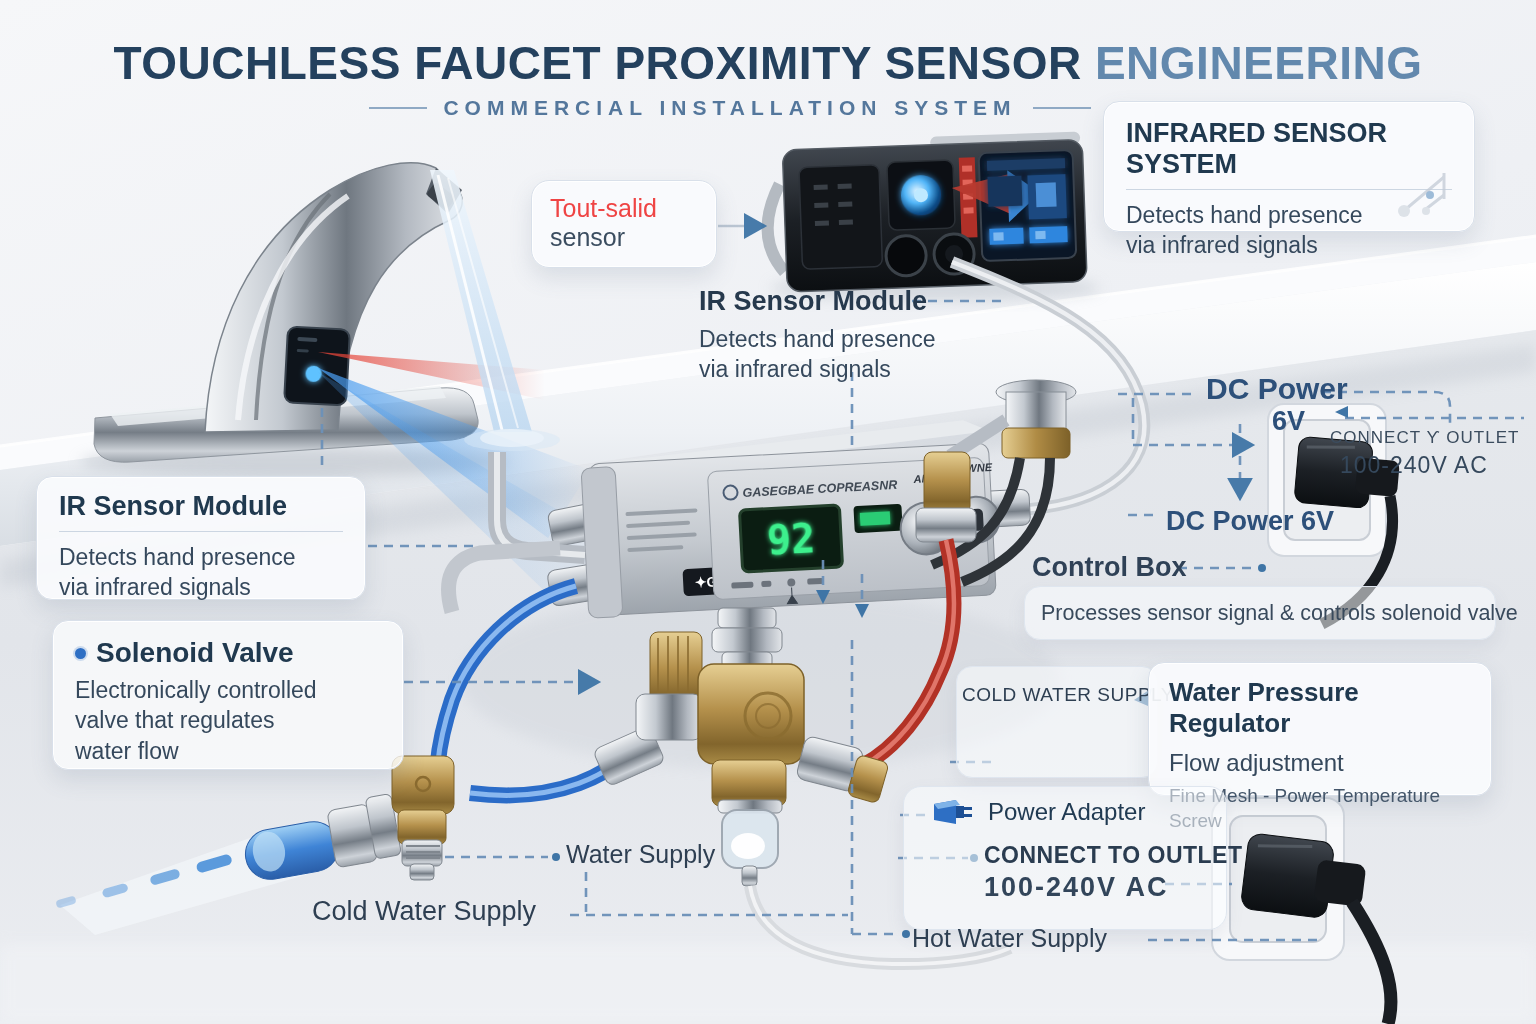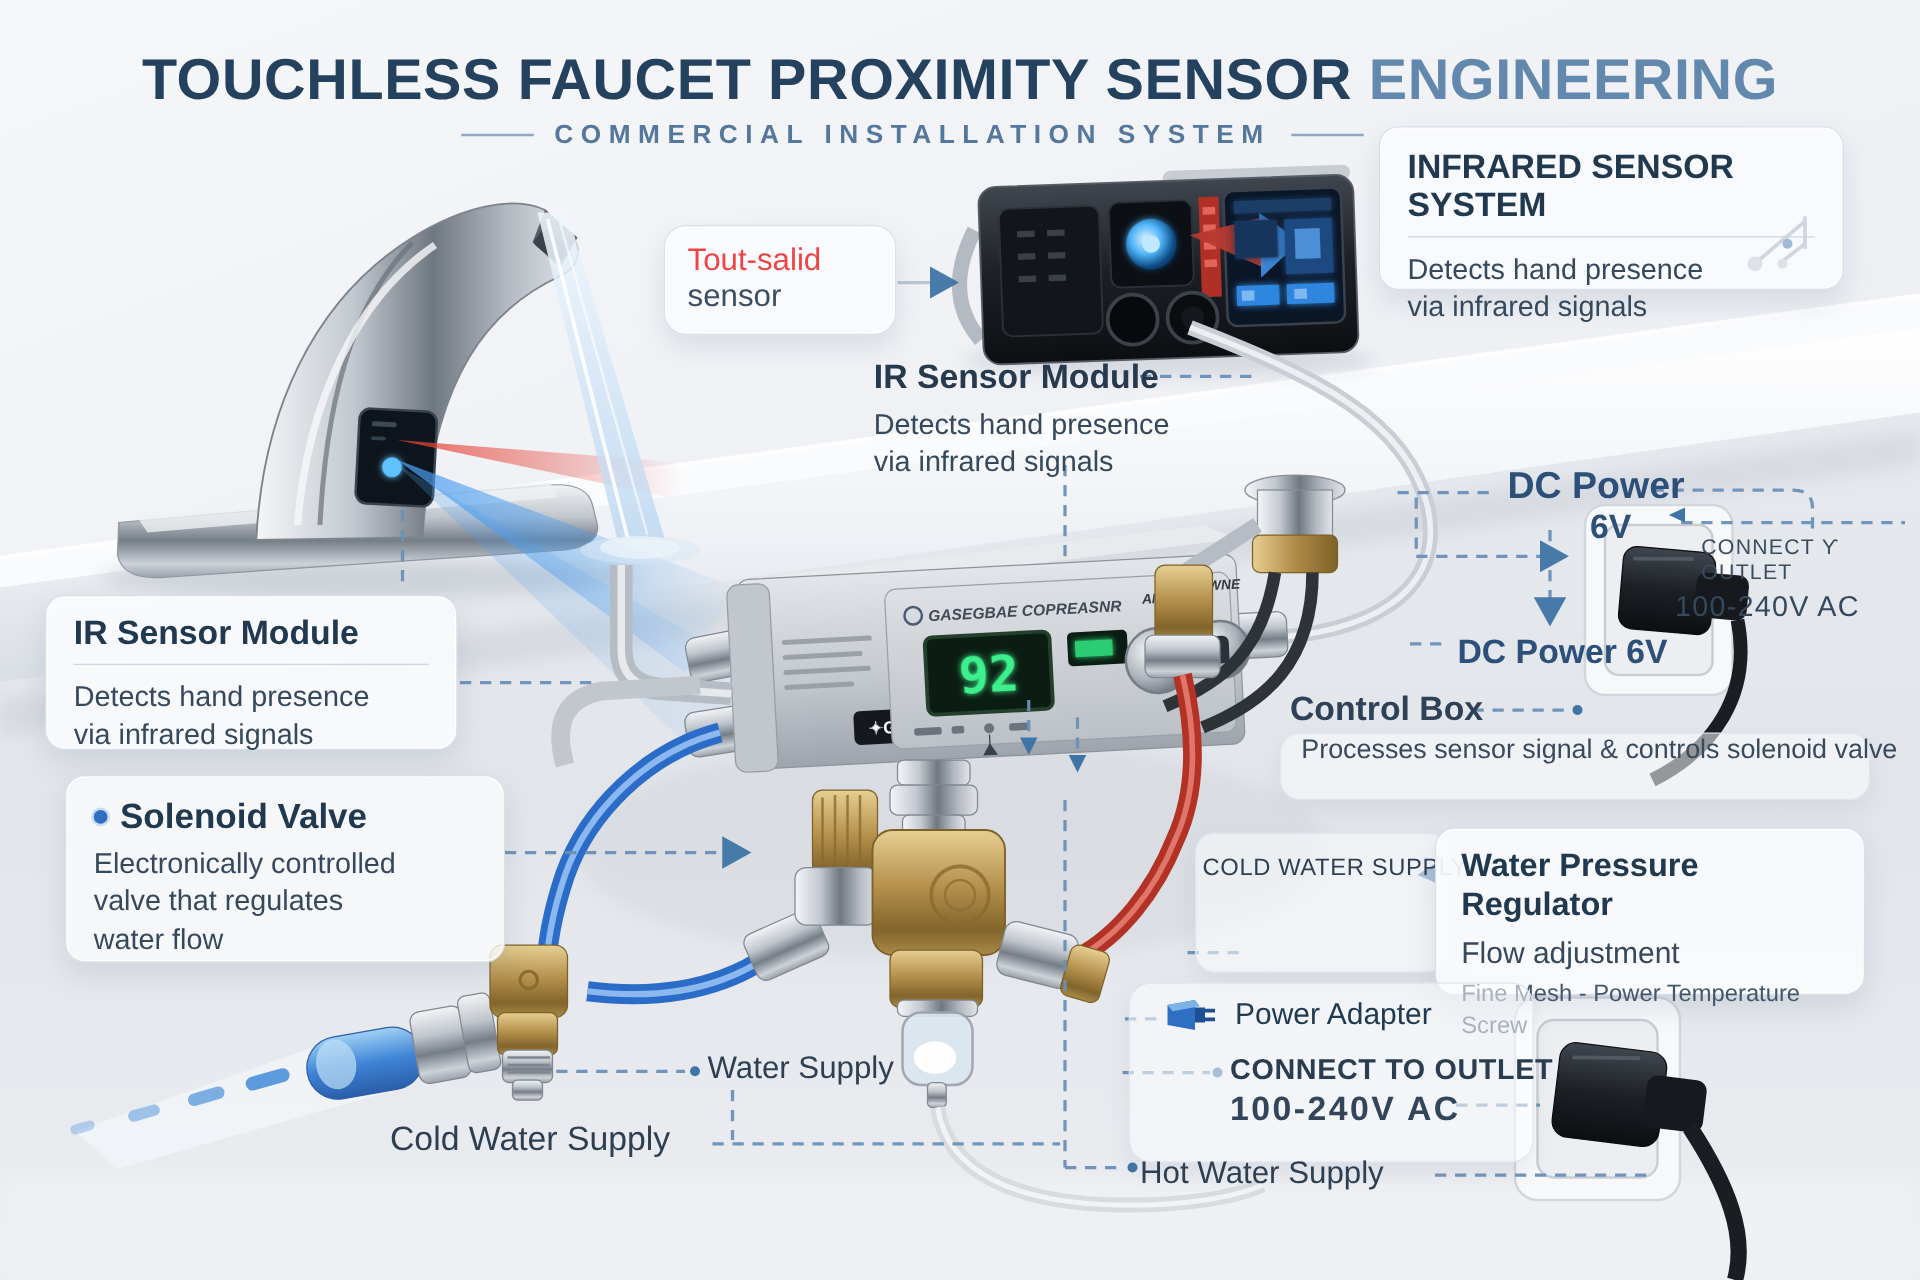--- a/index.html
+++ b/index.html
@@ -456,27 +456,27 @@
     <span class="card-title" style="font-size:28px;">Solenoid Valve</span>
   </div>
   <div class="card-body" style="margin-top:6px;">Electronically controlled</div>
   <div class="card-body">valve that regulates</div>
   <div class="card-body">water flow</div>
 </div>
 
 <div class="abs blue-head" style="left:1206px;top:372px;font-size:30px;">DC Power</div>
 <div class="abs blue-head" style="left:1272px;top:406px;font-size:27px;font-weight:600;">6V</div>
 <div class="abs" style="left:1330px;top:428px;width:206px;text-align:left;">
-  <div style="font-size:17px;letter-spacing:1px;color:#3b4c5e;margin-left:31px;">CONNECT ϒ OUTLET</div>
+  <div style="font-size:17px;letter-spacing:1px;color:#3b4c5e;">CONNECT ϒ OUTLET</div>
   <div style="font-size:23px;letter-spacing:1px;color:#35485c;margin-top:4px;margin-left:10px;">100-240V AC</div>
 </div>
 <div class="abs blue-head" style="left:1166px;top:506px;font-size:27px;font-weight:600;">DC Power 6V</div>
 
 <div class="abs sec-title" style="left:1032px;top:552px;font-weight:600;color:#2f4156;">Control Box</div>
-<div class="soft-card" style="left:1024px;top:586px;width:472px;height:54px;display:flex;align-items:flex-start;padding:0 16px;box-sizing:border-box;">
+<div class="soft-card" style="left:1024px;top:586px;width:472px;height:54px;display:flex;align-items:center;padding:0 16px;box-sizing:border-box;">
   <span style="font-size:21.5px;color:#394a5c;white-space:nowrap;">Processes sensor signal &amp; controls solenoid valve</span>
 </div>
 
 <div class="soft-card" style="left:956px;top:666px;width:200px;height:110px;"></div>
 <div class="abs plain" style="left:962px;top:684px;font-size:19px;letter-spacing:.5px;">COLD WATER SUPPLY</div>
 
 <div class="card" style="left:1148px;top:662px;width:344px;height:134px;padding:14px 20px;box-sizing:border-box;">
   <div class="card-title" style="font-size:26px;font-weight:800;">Water Pressure Regulator</div>
   <div class="card-body" style="font-size:24px;margin-top:8px;">Flow adjustment</div>
   <div class="card-body" style="font-size:19px;color:#44566a;margin-top:4px;">Fine Mesh - Power Temperature Screw</div>

